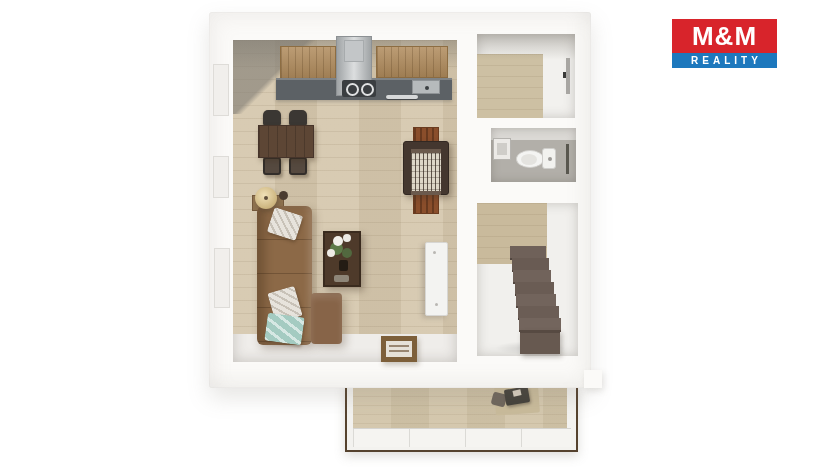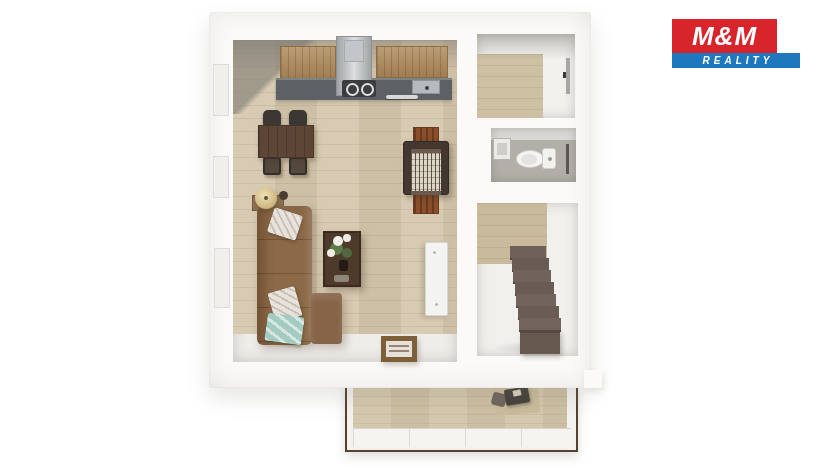--- a/index.html
+++ b/index.html
@@ -151,25 +151,25 @@
              background-image:repeating-linear-gradient(180deg,rgba(120,100,70,.10) 0 1px,transparent 1px 9px),
                               repeating-linear-gradient(90deg,rgba(255,255,255,.06) 0 38px,rgba(90,75,55,.05) 38px 76px);}
   .balc-tiles{left:6px;top:43px;width:218px;height:19px;background:#f5f4f1;border-top:1px solid #d5d4d0;
               background-image:repeating-linear-gradient(90deg,#dbdad6 0 1px,transparent 1px 56px);}
   .balc-mat{left:148px;top:1px;width:44px;height:28px;background:#c9bb9b;border-radius:2px;transform:rotate(-4deg);}
   .balc-desk{left:158px;top:3px;width:24px;height:16px;background:#43403a;border-radius:2px;transform:rotate(-10deg);box-shadow:1px 2px 3px rgba(60,50,40,.4);}
   .balc-chair{left:145px;top:8px;width:14px;height:13px;background:#6e655c;border-radius:3px;transform:rotate(15deg);}
   .balc-papers{left:166px;top:5px;width:8px;height:6px;background:#d8cfc0;transform:rotate(-12deg);}
 
   
-  .logo{left:672px;top:19px;width:105px;height:49px;z-index:6;font-style:italic;}
+  .logo{left:672px;top:19px;width:105px;height:49px;z-index:6;}
   .logo-top{position:absolute;left:0;top:0;width:105px;height:34px;background:var(--logo-title-bg,#d8242b);
             display:flex;align-items:center;justify-content:center;color:#fff;font-weight:bold;
             font-size:26px;letter-spacing:1px;font-family:"Liberation Sans",sans-serif;}
-  .logo-bottom{position:absolute;left:0;top:34px;width:128px;height:15px;background:var(--logo-subtitle-bg,#1d78bd);
+  .logo-bottom{position:absolute;left:0;top:34px;width:105px;height:15px;background:var(--logo-subtitle-bg,#1d78bd);
             display:flex;align-items:center;justify-content:center;color:#fff;font-weight:bold;
             font-size:10px;letter-spacing:4px;text-indent:4px;font-family:"Liberation Sans",sans-serif;}
 </style>
 </head>
 <body>
 
 <div class="stage">
 
   <div class="el balcony">
     <div class="el balc-wood wood"></div>

